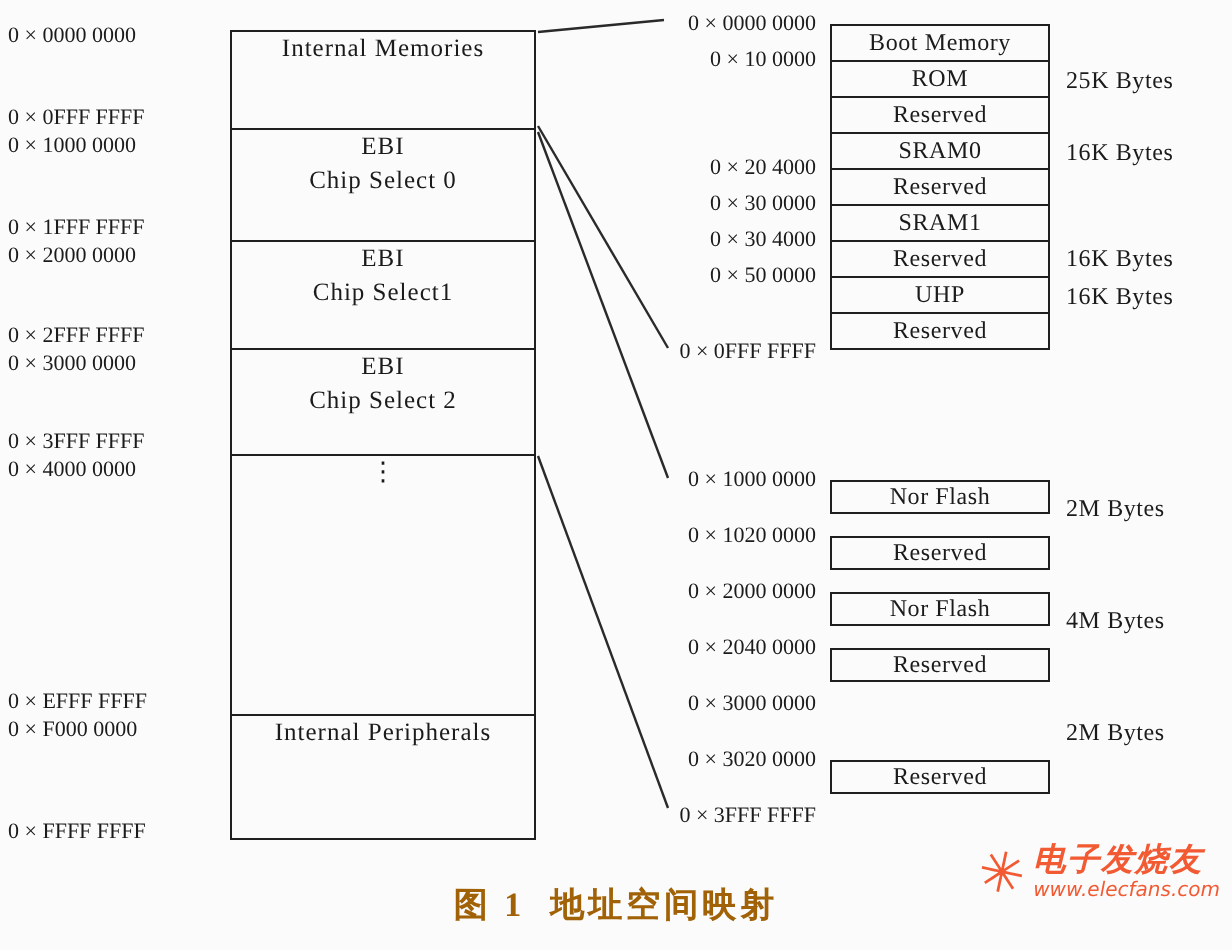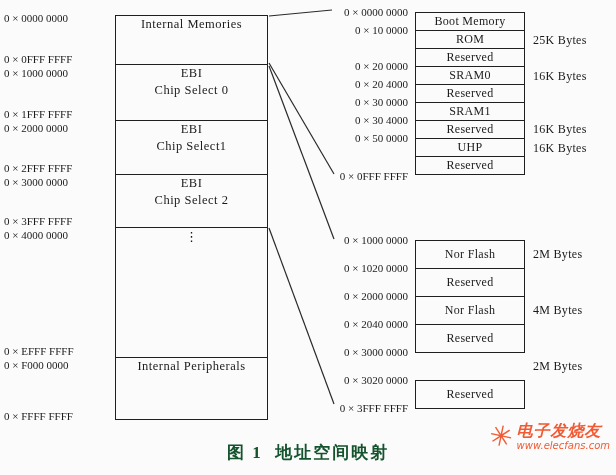--- a/index.html
+++ b/index.html
@@ -26,26 +26,26 @@
     font-size:12.5px; letter-spacing:.5px; line-height:17px;
   }
   .mrow:last-child { border-bottom:none; }
   .dots { font-family:"DejaVu Sans",sans-serif; font-size:13px; letter-spacing:0; }
   .cell {
     position:absolute; left:415px; width:110px; height:19px;
     border:1.2px solid #1f1f1f;
     display:flex; align-items:center; justify-content:center;
     font-size:12px; letter-spacing:.3px;
   }
-  .cell2 { height:29px; }
+  .cell2 { height:17px; }
   .size { position:absolute; left:533px; font-size:12px; white-space:nowrap; letter-spacing:.3px; }
   svg.overlay { position:absolute; left:0; top:0; pointer-events:none; }
   .caption {
     position:absolute; left:0; top:441px; width:616px; text-align:center;
-    font-size:17px; font-weight:600; letter-spacing:2px; color:#14532d;
+    font-size:17px; font-weight:600; letter-spacing:2px; color:#a16207;
     white-space:pre;
   }
   .wm {
     position:absolute; right:6px; top:422px;
     display:flex; align-items:center; gap:4px; color:#f15a33;
   }
   .wm-star { font-size:28px; line-height:30px; font-family:"DejaVu Sans",sans-serif; transform:rotate(12deg); }
   .wm-text { display:flex; flex-direction:column; line-height:1.15; }
   .wm-brand { font-size:16px; font-weight:bold; font-style:italic; letter-spacing:1px; }
   .wm-url { font-size:10px; font-family:"DejaVu Sans",sans-serif; font-style:italic; }
@@ -94,21 +94,20 @@
     <div class="mrow" style="flex:0 0 130px">
       <span class="dots">⋮</span>
     </div>
     <div class="mrow" style="flex:1">
       <span>Internal Peripherals</span>
     </div>
   </div>
 
   <div class="addr-r" style="top:6px">0 × 0000 0000</div>
   <div class="addr-r" style="top:24px">0 × 10 0000</div>
-  <div class="addr-r" style="top:60px">0 × 20 0000</div>
   <div class="addr-r" style="top:78px">0 × 20 4000</div>
   <div class="addr-r" style="top:96px">0 × 30 0000</div>
   <div class="addr-r" style="top:114px">0 × 30 4000</div>
   <div class="addr-r" style="top:132px">0 × 50 0000</div>
   <div class="addr-r" style="top:170px">0 × 0FFF FFFF</div>
 
   <div class="cell" style="top:12px">
       <span>Boot Memory</span>
     </div>
   <div class="cell" style="top:30px">

